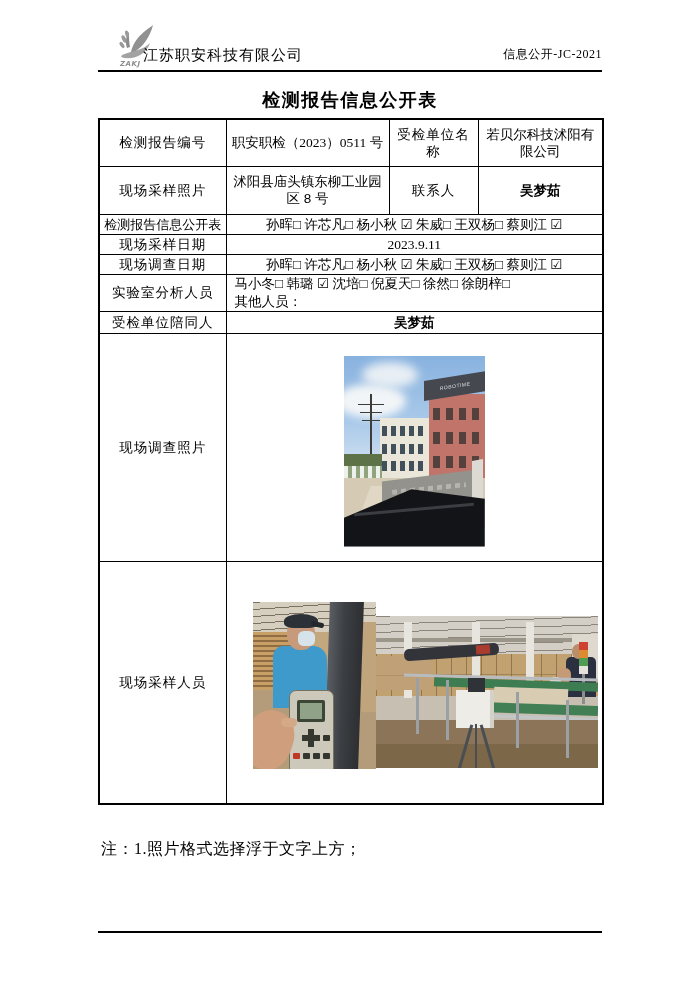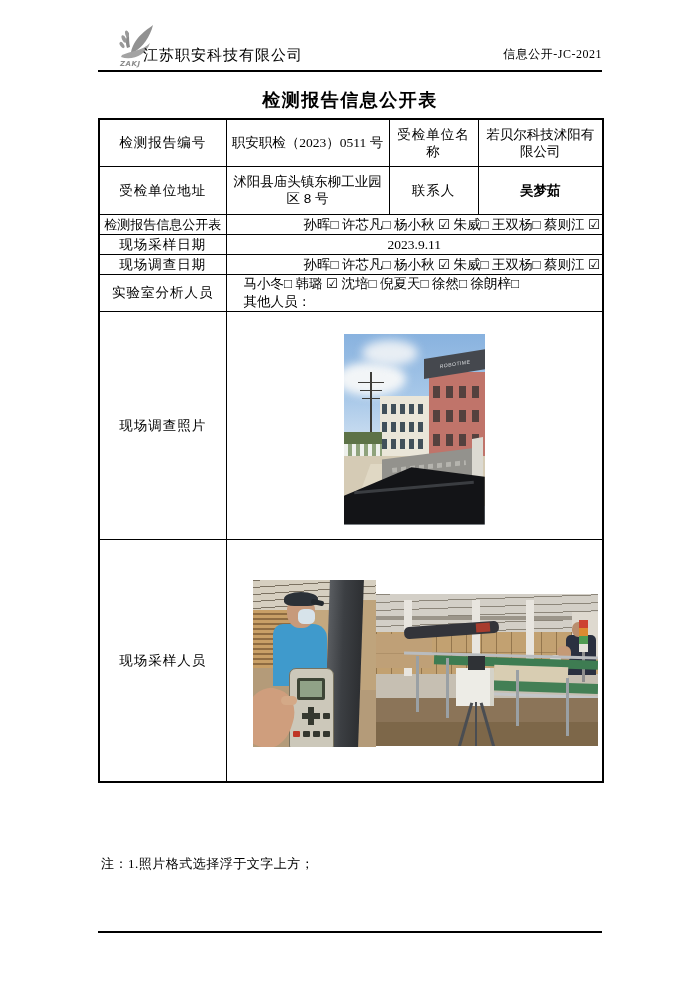--- a/index.html
+++ b/index.html
@@ -20,25 +20,25 @@
         font-size:18px;font-weight:bold;letter-spacing:1.5px;}
 
   
   table.main{position:absolute;left:98px;top:118px;width:504px;border-collapse:collapse;
         table-layout:fixed;border:2px solid #000;}
   table.main td{border:1px solid #000;font-size:13.5px;line-height:17px;
         padding:1px 2px;overflow:hidden;}
   td.lbl{text-align:center;vertical-align:middle;letter-spacing:1px;}
   td.lbl.tight{letter-spacing:0;font-size:13px;}
   td.val{text-align:center;vertical-align:middle;}
-  td.val-left{text-align:right;vertical-align:middle;padding-left:8px;}
+  td.val-left{text-align:center;vertical-align:middle;padding-left:8px;}
   .addr{font-family:"Liberation Sans","DejaVu Sans",sans-serif;font-size:14px;line-height:22px;}
   .contact-val{font-weight:bold;font-size:17px;}
   .escort-val{font-weight:bold;font-size:14.5px;}
-  .lab-line{text-align:left;padding-left:17px;line-height:18px;}
+  .lab-line{text-align:left;padding-left:8px;line-height:18px;}
   td.photo-cell{vertical-align:top;padding:0;}
 
   
   .photo1{position:relative;width:141px;height:191px;margin:21px auto 0;overflow:hidden;
         background:linear-gradient(180deg,#88b2df 0%,#a9c9e9 34%,#cfe0f1 58%,#e4ecf3 70%);}
   .p1-cloud1{position:absolute;left:-8px;top:28px;width:70px;height:34px;background:#f2f5f7;
         border-radius:50%;filter:blur(4px);}
   .p1-cloud2{position:absolute;left:18px;top:6px;width:56px;height:26px;background:#e8eef4;
         border-radius:50%;filter:blur(5px);}
   .p1-sign{position:absolute;left:80px;top:20px;width:62px;height:20px;background:#45484e;
@@ -143,21 +143,21 @@
   .p2b-wbox{position:absolute;left:80px;top:74px;width:38px;height:38px;background:#edece6;
         box-shadow:inset -4px 0 0 #d4d2c8;}
   .p2b-dev{position:absolute;left:92px;top:62px;width:17px;height:14px;background:#2f3236;}
   .p2b-tleg{position:absolute;width:2.5px;height:46px;background:#4a4d52;top:108px;}
   .p2b-floor{position:absolute;left:0;top:104px;width:222px;height:48px;background:#8b7458;}
   .p2b-floor2{position:absolute;left:0;top:128px;width:222px;height:24px;background:#7d6749;}
   .p2b-lbox{position:absolute;left:0;top:40px;width:56px;height:34px;background:#bfa077;
         background-image:linear-gradient(180deg,transparent 55%,rgba(120,92,58,.7) 56%,transparent 58%);}
 
   
-  .note{position:absolute;left:101px;top:839px;font-size:13px;letter-spacing:.5px;margin-top:16px;}
+  .note{position:absolute;left:101px;top:839px;font-size:16px;letter-spacing:.5px;}
   .footer-rule{position:absolute;left:98px;right:98px;top:931px;height:1.5px;background:#000;}
   .footer-text{position:absolute;left:0;right:0;top:938px;text-align:center;font-size:13px;
         letter-spacing:3px;}
 </style>
 </head>
 <body>
 
 <div class="page">
 
   <div class="logo-wrap">
@@ -185,21 +185,21 @@
         <col style="width:125px">
       </colgroup>
     <tbody>
         <tr style="height:47px">
       <td class="lbl">检测报告编号</td>
       <td class="val">职安职检（2023）0511 号</td>
       <td class="lbl">受检单位名称</td>
       <td class="val">若贝尔科技沭阳有限公司</td>
     </tr>
     <tr style="height:48px">
-      <td class="lbl">受检单位地址</td>
+      <td class="lbl">现场采样照片</td>
       <td class="val addr">沭阳县庙头镇东柳工业园区 8 号</td>
       <td class="lbl">联系人</td>
       <td class="val contact-val">吴梦茹</td>
     </tr>
     <tr style="height:19px">
       <td class="lbl tight">检测报告信息公开表</td>
       <td class="val-left" colspan="3">孙晖□ 许芯凡□ 杨小秋 ☑ 朱威□ 王双杨□ 蔡则江 ☑</td>
     </tr>
     <tr style="height:19px">
       <td class="lbl">现场采样日期</td>
@@ -208,20 +208,24 @@
     <tr style="height:18px">
       <td class="lbl">现场调查日期</td>
       <td class="val-left" colspan="3">孙晖□ 许芯凡□ 杨小秋 ☑ 朱威□ 王双杨□ 蔡则江 ☑</td>
     </tr>
     <tr style="height:37px">
       <td class="lbl">实验室分析人员</td>
       <td class="val" colspan="3" style="vertical-align:middle;padding:0;">
         <div class="lab-line">马小冬□ 韩璐 ☑ 沈培□ 倪夏天□ 徐然□ 徐朗梓□</div>
         <div class="lab-line">其他人员：</div>
       </td>
+    </tr>
+    <tr style="height:22px">
+      <td class="lbl">受检单位陪同人</td>
+      <td class="val escort-val" colspan="3">吴梦茹</td>
     </tr>
 
     <tr style="height:228px">
       <td class="lbl">现场调查照片</td>
       <td class="photo-cell" colspan="3">
         <div class="photo1">
           <div class="p1-cloud1"></div>
           <div class="p1-cloud2"></div>
           <div class="p1-bright">
             <div class="wrow" style="top:14px"></div>

